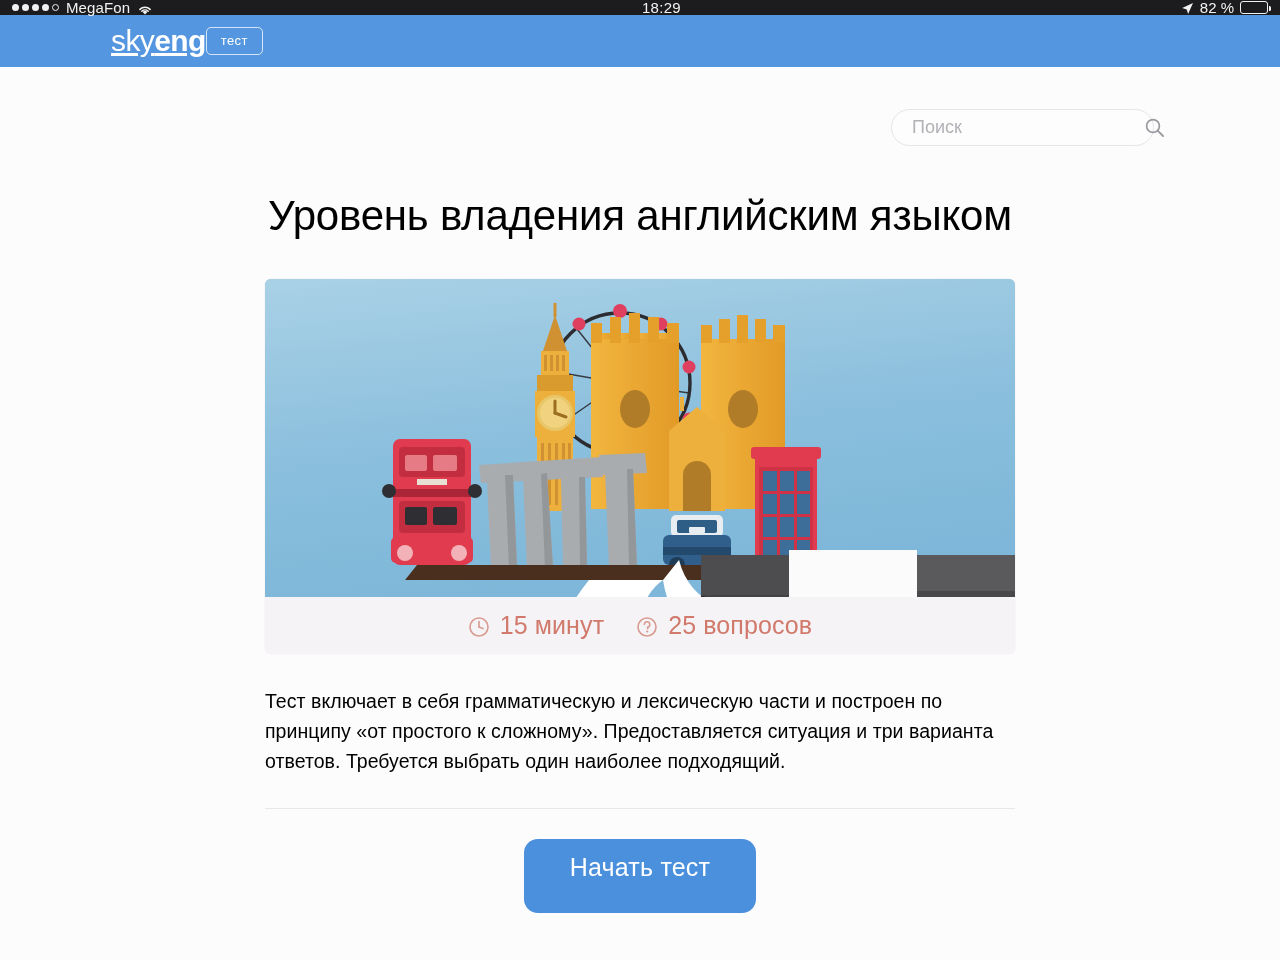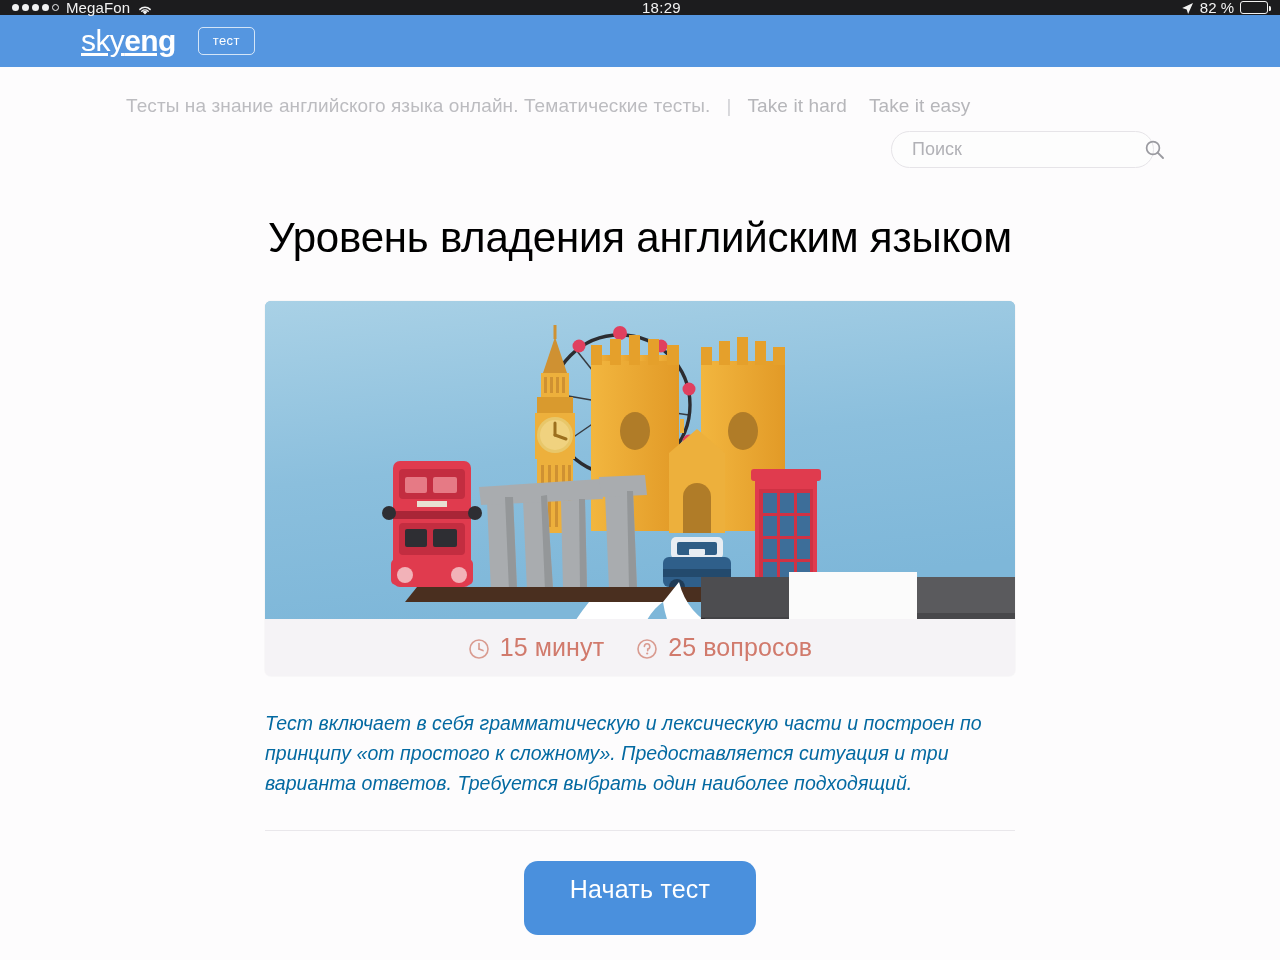--- a/index.html
+++ b/index.html
@@ -83,22 +83,21 @@
     background: #f2f2f2;
     border-radius: 1px;
   }
 
   
   .brand-header {
     height: 52px;
     background: #5596e0;
     display: flex;
     align-items: center;
-    padding-left: 81px;
-    gap: 22px;
+    padding-left: 111px;
   }
   .logo {
     font-size: 30px;
     color: #ffffff;
     letter-spacing: -0.6px;
     line-height: 1;
     white-space: nowrap;
   }
   .logo .logo-sky { font-weight: 300; }
   .logo .logo-eng { font-weight: 700; }
@@ -208,24 +207,23 @@
 
   
   .desc-wrap {
     width: 750px;
     margin: 0 auto;
     padding-top: 32px;
   }
   .desc {
     font-size: 19.5px;
     line-height: 1.55;
-    color: #0369a1;
+    color: #000000;
     text-align: left;
     letter-spacing: .05px;
-    font-style: italic;
   }
   .divider {
     width: 750px;
     height: 1px;
     background: #e9e7eb;
     margin: 31px auto 0;
   }
 
   
   .cta-wrap {
@@ -282,26 +280,20 @@
 </div>
 
 <div class="brand-header">
   <a class="logo" href="#">
     <span class="logo-sky">sky</span><span class="logo-eng">eng</span>
   </a>
   <span class="badge-test">тест</span>
 </div>
 
 <div class="nav-strip">
-  <div class="nav-row">
-    <span class="nav-tagline">Тесты на знание английского языка онлайн. Тематические тесты.</span>
-    <span class="nav-sep">|</span>
-    <a class="nav-link" href="#">Take it hard</a>
-    <a class="nav-link" href="#">Take it easy</a>
-  </div>
 
   <div class="search-wrap">
     <div class="search-box">
       <input class="search-input" type="text" placeholder="Поиск" style="">
       <span class="search-icon">
         <svg width="21" height="21" viewBox="0 0 21 21">
           <circle cx="9" cy="9" r="6.4" stroke="#9a9aa0" stroke-width="1.7" fill="none"></circle>
           <line x1="13.7" y1="13.7" x2="19" y2="19" stroke="#9a9aa0" stroke-width="1.9" stroke-linecap="round"></line>
         </svg>
       </span>

